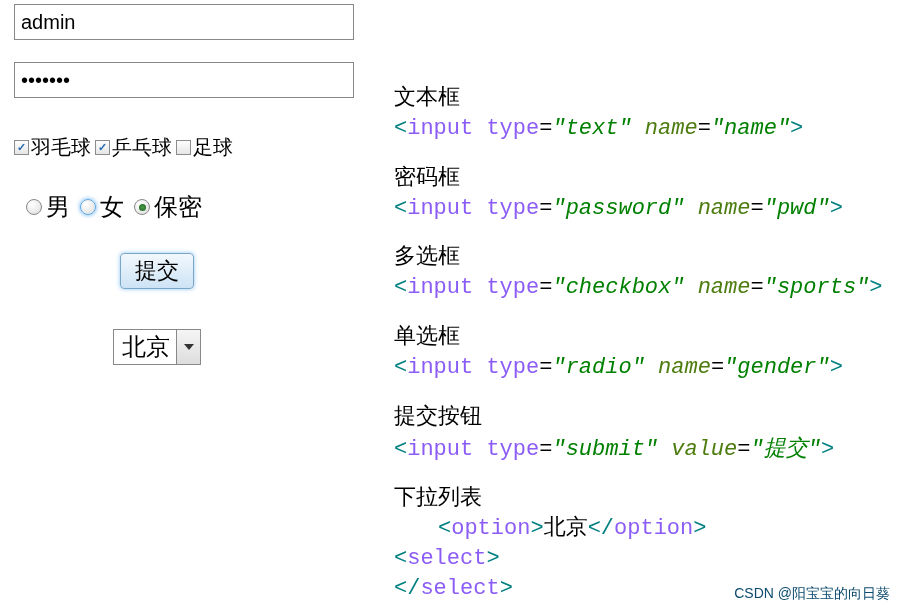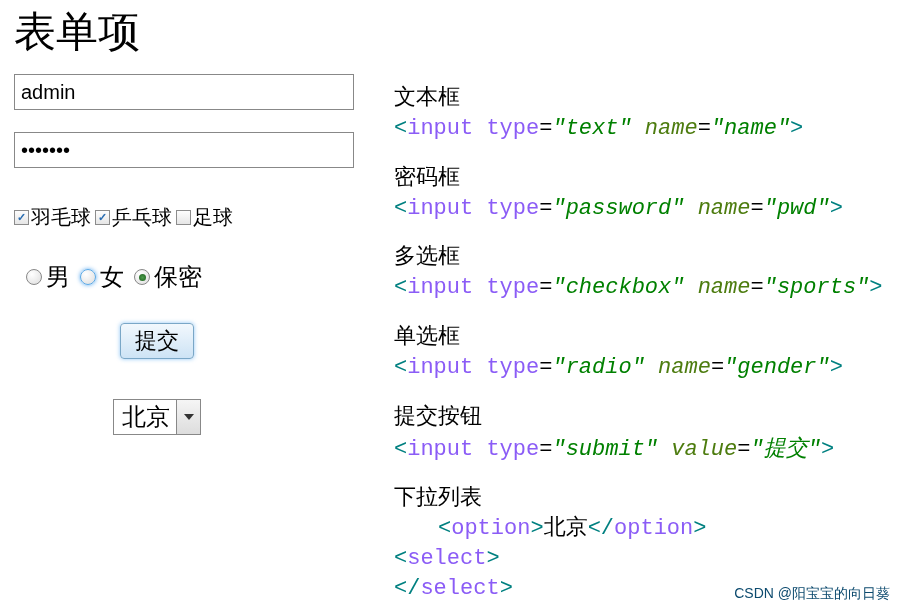--- a/index.html
+++ b/index.html
@@ -183,21 +183,20 @@
       bottom: 6px;
       color: #0c4a6e;
       font-size: 14px;
     }
   </style>
 </head>
 <body>
 
 <div class="container">
   <div class="left-col">
-    <h1 class="page-title">表单项</h1>
 
     <div class="form-row">
       <input class="text-input" type="text" value="admin" style="">
     </div>
 
     <div class="form-row">
       <input class="text-input" type="text" value="•••••••" style="">
     </div>
 
     <div class="checkbox-row" id="cb-row">

